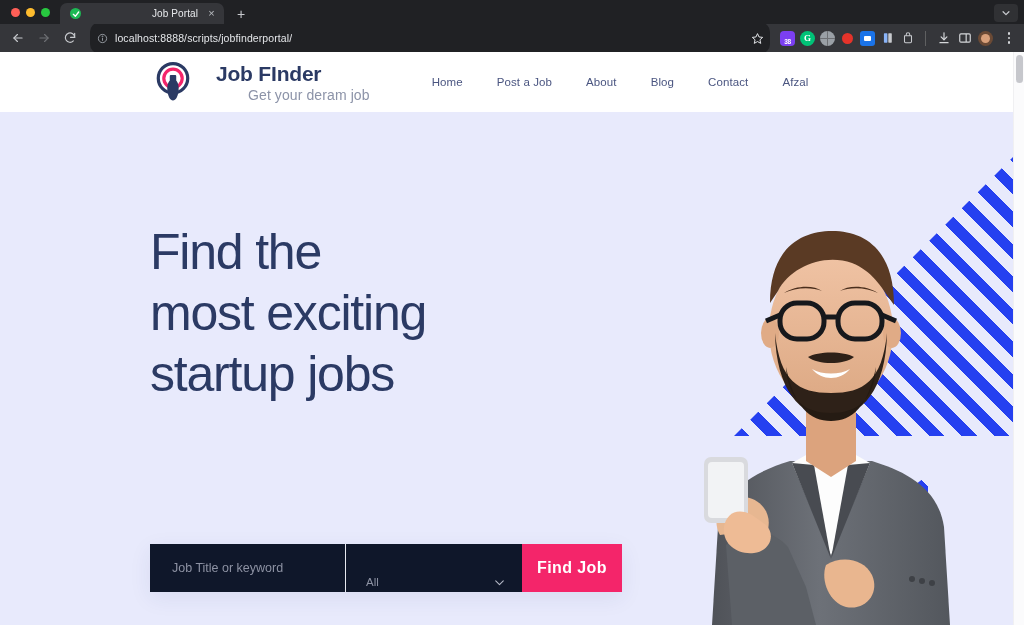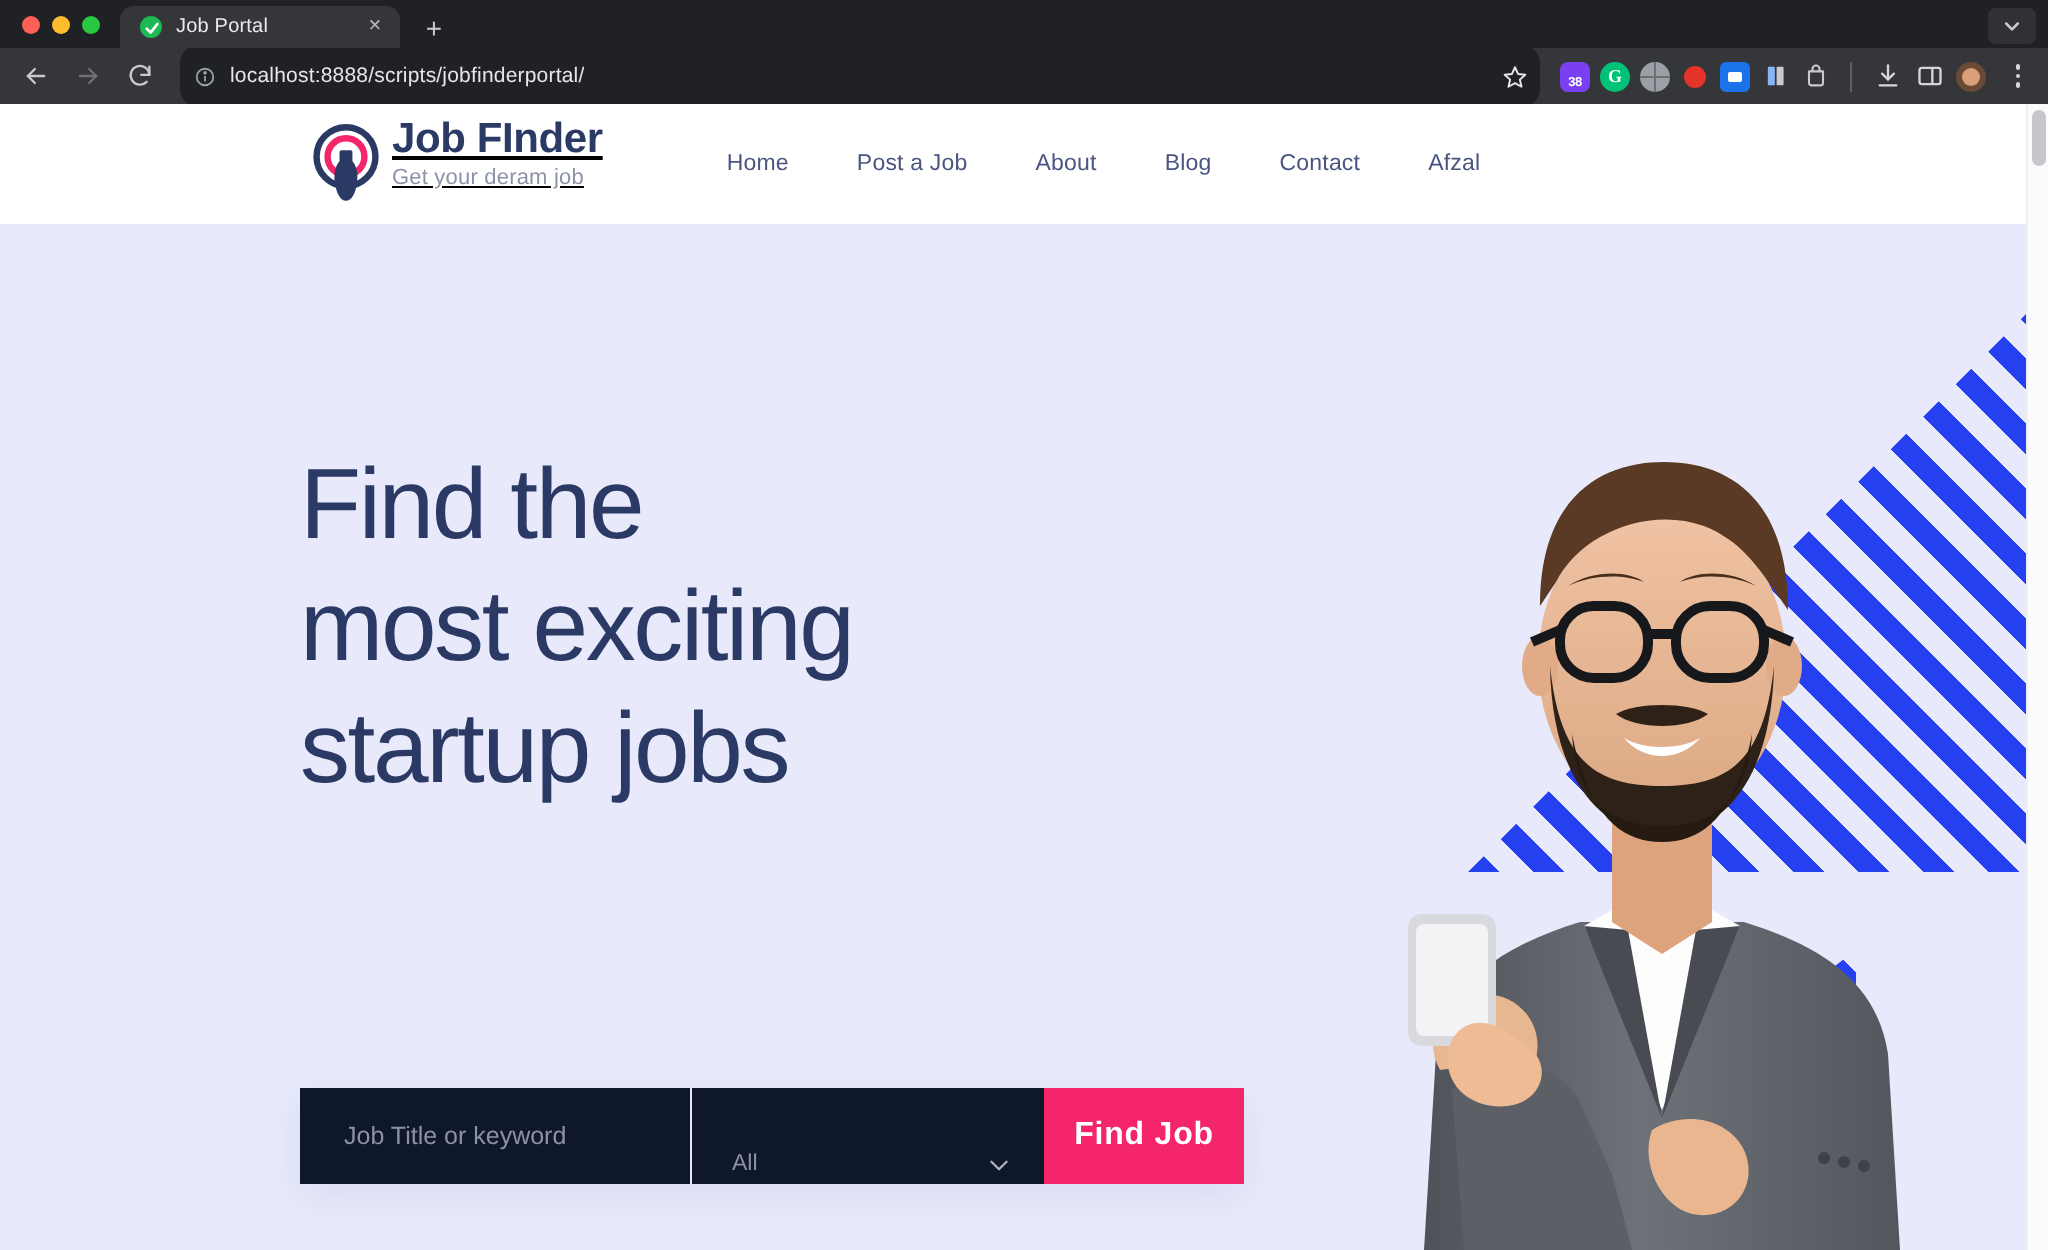--- a/index.html
+++ b/index.html
@@ -16,23 +16,24 @@
   .tabstrip {
     height:24px; background:#202124; position:relative;
     display:flex; align-items:flex-end;
   }
   .traffic { display:flex; gap:6px; padding:0 10px 7px 11px; }
   .dot { width:9px; height:9px; border-radius:50%; }
   .dot.red{background:#ff5f57;} .dot.yellow{background:#febc2e;} .dot.green{background:#28c840;}
 
   .tab {
     display:flex; align-items:center; gap:7px;
-    height:21px; width:140px; padding:0 6px 0 10px;
+    height:21px; width:164px; padding:0 6px 0 10px;
     background:#35363a; border-radius:7px 7px 0 0;
     position:relative;
+    text-align:right;
   }
   .tab-fav {
     width:11px; height:11px; border-radius:50%;
     background:#1db954; flex:0 0 auto;
     display:flex; align-items:center; justify-content:center;
   }
   .tab-fav svg { width:8px; height:8px; display:block; }
   .tab-title {
     font-size:10px; color:#e8eaed; white-space:nowrap;
     overflow:hidden; text-overflow:ellipsis; flex:1 1 auto;
@@ -124,28 +125,28 @@
   .viewport {
     position:absolute; left:0; top:52px; width:1024px; height:573px;
     background:#ffffff; overflow:hidden;
   }
 
   
   .site-header {
     height:60px; background:#fff; display:flex; align-items:center;
     padding:0 0 0 150px; position:relative; z-index:5;
   }
-  .brand { display:flex; gap:0;text-decoration:underline; }
+  .brand { display:flex; align-items:center; gap:20px; }
   .brand-mark { width:46px; height:46px; position:relative; flex:0 0 auto; }
   .brand-mark svg { width:46px; height:46px; display:block; }
   .brand-text { display:flex; flex-direction:column; line-height:1; }
   .brand-name {
     font-size:21px; font-weight:bold; color:#2b3a64; letter-spacing:-.2px;
   }
-  .brand-tag { font-size:11px; color:#8c93a8; margin-top:4px; letter-spacing:.1px; }
+  .brand-tag { font-size:14px; color:#8c93a8; margin-top:4px; letter-spacing:.1px;margin-left:32px; }
 
   .site-nav { display:flex; align-items:center; gap:34px; margin-left:62px; }
   .nav-link {
     font-size:11.5px; color:#4a5580; font-weight:500; white-space:nowrap;
     letter-spacing:.1px;
   }
 
   
   .hero {
     position:relative; height:513px; background:#e8eafc; overflow:hidden;

